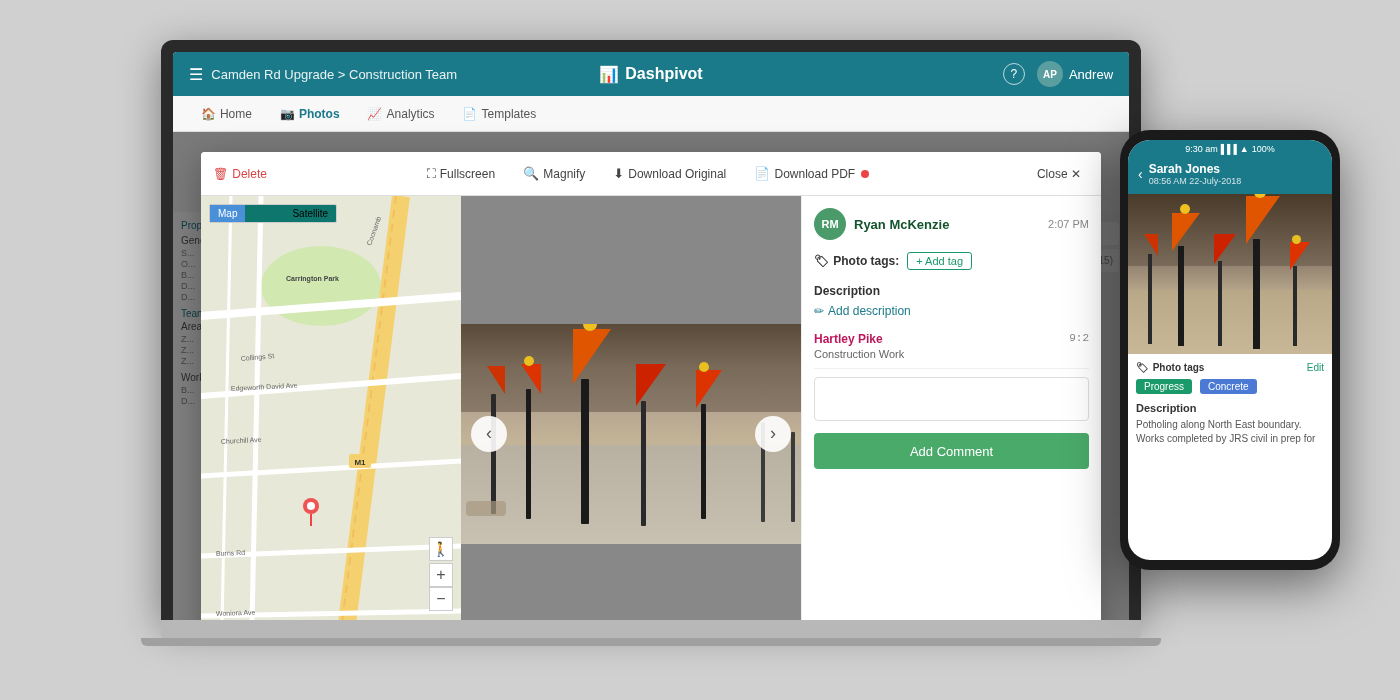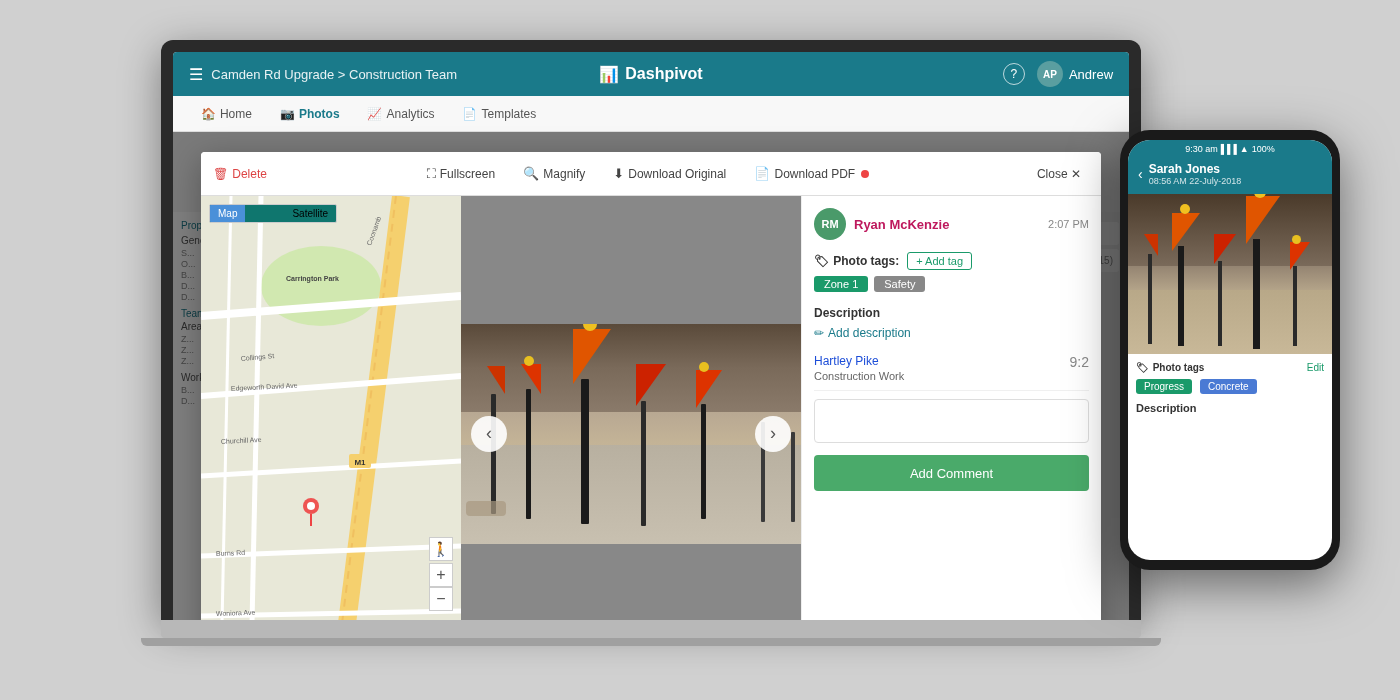--- a/index.html
+++ b/index.html
@@ -424,21 +424,21 @@
       align-items: center;
       justify-content: center;
       font-size: 11px;
       font-weight: bold;
       color: white;
     }
 
     .info-user-name {
       font-size: 13px;
       font-weight: 600;
-      color: #be185d;
+      color: #14532d;
     }
 
     .info-time {
       font-size: 11px;
       color: #888;
     }
 
     .info-section {
       margin-bottom: 14px;
     }
@@ -500,33 +500,34 @@
       display: flex;
       justify-content: space-between;
       align-items: flex-start;
       margin-bottom: 8px;
       padding-bottom: 8px;
       border-bottom: 1px solid #f0f0f0;
     }
 
     .info-entry-name {
       font-size: 12px;
-      font-weight: 400;
-      color: #1d4ed8;
+      font-weight: 700;
+      color: #be185d;
     }
 
     .info-entry-sub {
       font-size: 11px;
       color: #666;
       margin-top: 2px;
     }
 
     .info-entry-time {
-      font-size: 14px;
+      font-size: 11px;
       color: #888;
+      font-family: Liberation Mono, monospace;
     }
 
     .comment-input {
       width: 100%;
       height: 44px;
       border: 1px solid #ddd;
       border-radius: 4px;
       padding: 6px 10px;
       font-size: 12px;
       resize: none;
@@ -948,24 +949,20 @@
 
                   
                   <div class="info-section">
                     <div class="photo-tags-row">
                       <span class="photo-tags-label">
                         <span>🏷</span>
                         <span>Photo tags:</span>
                       </span>
                       <button class="add-tag-btn">+ Add tag</button>
                     </div>
-                    <div style="display:flex;gap:6px;margin-top:6px">
-                      <span class="tag-badge tag-green">Zone 1</span>
-                      <span class="tag-badge tag-gray">Safety</span>
-                    </div>
                   </div>
 
                   
                   <div class="info-section">
                     <div class="info-section-title">Description</div>
                     <div class="desc-link">
                       <span>✏</span>
                       <span>Add description</span>
                     </div>
                   </div>
@@ -1053,18 +1050,19 @@
           </div>
           <span class="phone-edit-btn">Edit</span>
         </div>
 
         <div class="phone-tag-badges">
           <span class="phone-tag-badge phone-tag-green">Progress</span>
           <span class="phone-tag-badge phone-tag-blue">Concrete</span>
         </div>
 
         <div class="phone-section-title">Description</div>
+        <div class="phone-desc-text">Potholing along North East boundary. Works completed by JRS civil in prep for</div>
       </div>
 
     </div>
   </div>
 
 </div>
 
 </body></html>

